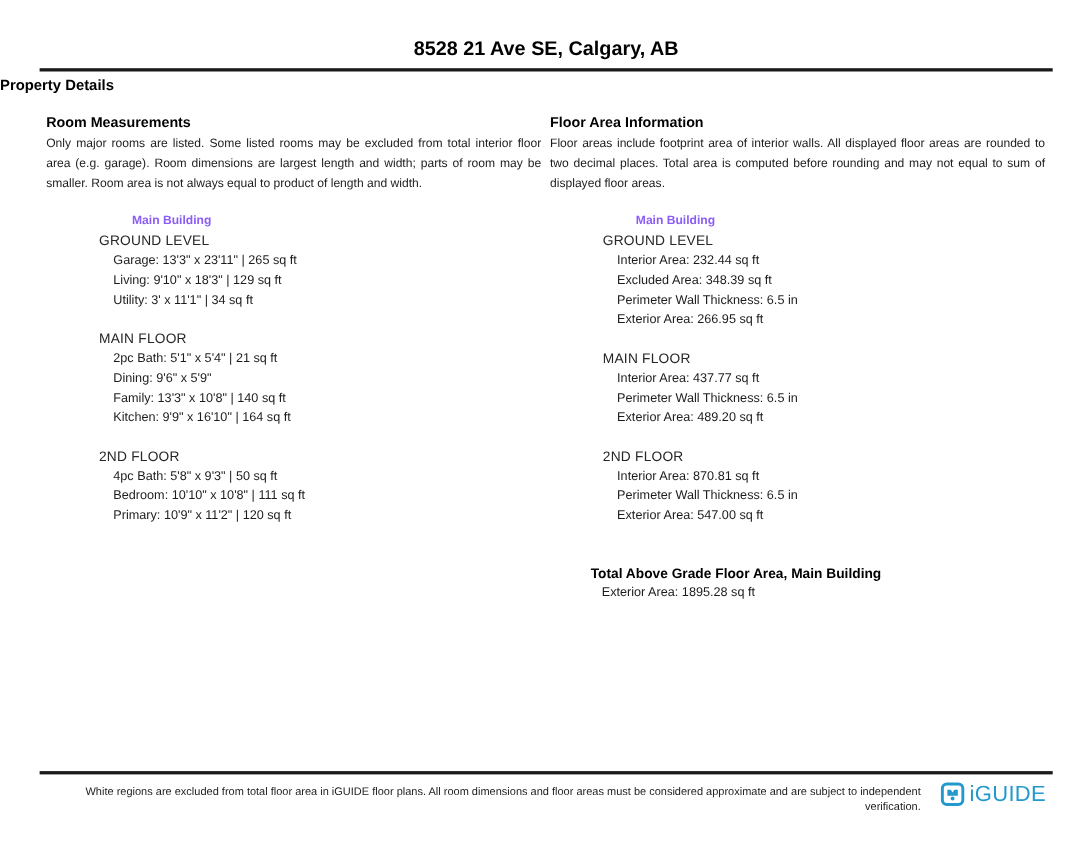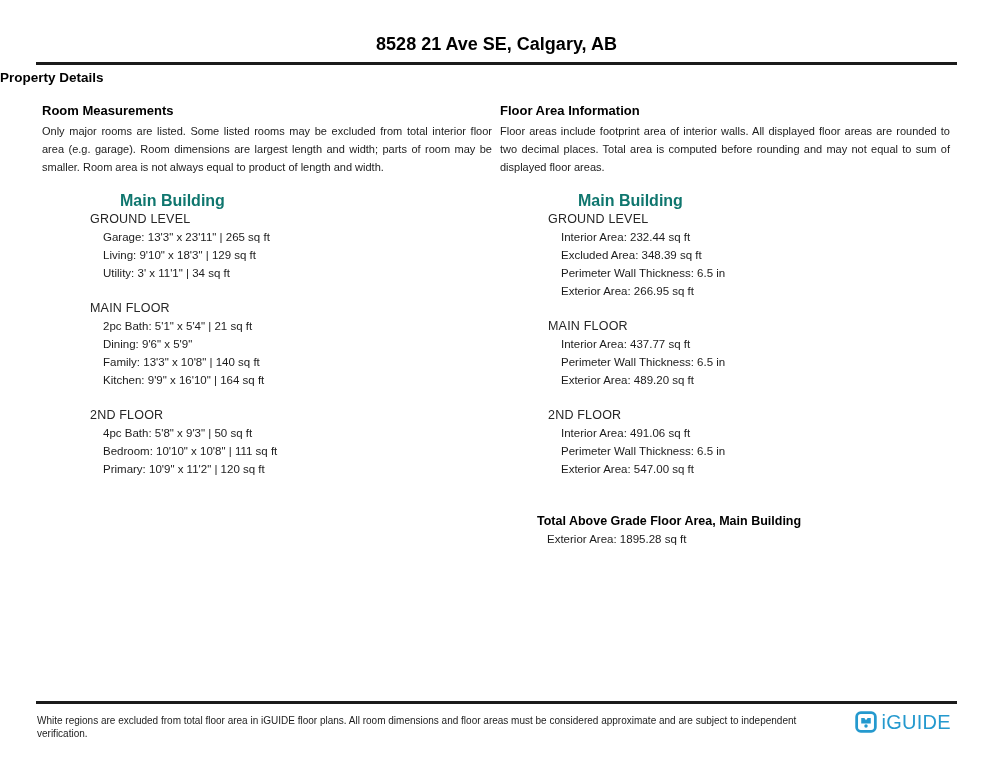--- a/index.html
+++ b/index.html
@@ -13,32 +13,32 @@
   .top-rule{margin-top:7px;}
   .subtitle{margin-top:5px;text-align:left;font-size:13.5px;font-weight:bold;color:#000;line-height:16px;}
 
   .columns{display:flex;margin-top:17px;}
   .col-left{margin-left:42px;width:450px;}
   .col-right{margin-left:8px;width:450px;}
   .col-heading{margin:0;font-size:13px;font-weight:bold;color:#000000;line-height:15px;}
   .desc{margin:4px 0 0 0;font-size:11px;line-height:18px;text-align:justify;color:#1c1c1c;}
 
   .building{margin:16px 0 0 38px;}
-  .building-name{font-weight:bold;font-size:16px;line-height:18px;color:#0f766e;padding-left:40px;}
+  .building-name{font-weight:bold;font-size:11px;line-height:18px;color:#8b5cf6;padding-left:40px;}
   .level{margin:0 0 17px 10px;}
   .level-name{font-size:12.5px;line-height:18px;color:#262626;letter-spacing:0.2px;}
   .row{margin-left:13px;font-size:11.5px;line-height:18px;white-space:nowrap;color:#1c1c1c;}
 
   .total{margin:34px 0 0 37px;}
   .total-heading{font-weight:bold;font-size:12.5px;line-height:18px;color:#000;}
   .total-value{margin-left:10px;font-size:11.5px;line-height:18px;color:#1c1c1c;}
 
   .footer{position:absolute;left:0;top:701px;width:993px;}
   .footer-row{display:flex;justify-content:space-between;align-items:flex-start;margin:7px 42px 0 37px;}
-  .disclaimer{font-size:10px;line-height:13px;color:#1c1c1c;max-width:800px;padding-top:3px;}
+  .disclaimer{font-size:10px;line-height:13px;color:#1c1c1c;max-width:800px;padding-top:3px;text-align:right;}
   .logo{display:flex;align-items:flex-start;gap:4px;}
   .logo svg{width:22px;height:22px;display:block;}
   .logo-text{font-size:20px;line-height:22px;color:#2499ce;letter-spacing:0.3px;}
 </style>
 </head>
 <body>
 
 <div>
 
   <div class="title">8528 21 Ave SE, Calgary, AB</div>
@@ -95,21 +95,21 @@
 
         <div class="level">
           <div class="level-name">MAIN FLOOR</div>
           <div class="row">Interior Area: 437.77 sq ft</div>
           <div class="row">Perimeter Wall Thickness: 6.5 in</div>
           <div class="row">Exterior Area: 489.20 sq ft</div>
         </div>
 
         <div class="level">
           <div class="level-name">2ND FLOOR</div>
-          <div class="row">Interior Area: 491.06 sq ft</div>
+          <div class="row">Interior Area: 870.81 sq ft</div>
           <div class="row">Perimeter Wall Thickness: 6.5 in</div>
           <div class="row">Exterior Area: 547.00 sq ft</div>
         </div>
       </div>
 
       <div class="total">
         <div class="total-heading">Total Above Grade Floor Area, Main Building</div>
         <div class="total-value">Exterior Area: 1895.28 sq ft</div>
       </div>
     </section>

